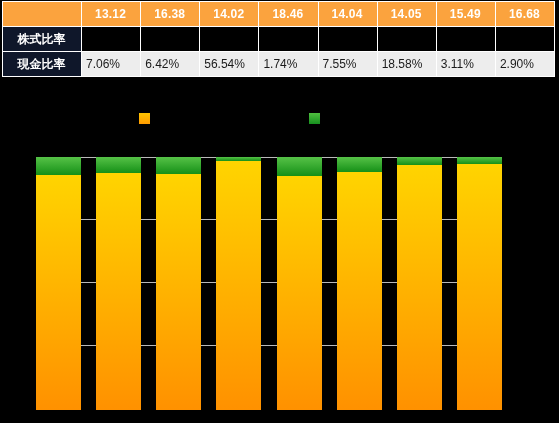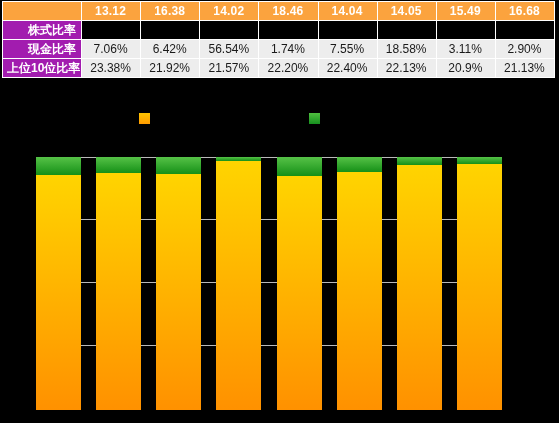--- a/index.html
+++ b/index.html
@@ -16,51 +16,51 @@
   .table-wrap {
     position: absolute; left: 2px; top: 1px; width: 553px;
   }
   table.data-table {
     border-collapse: collapse;
     width: 553px;
     table-layout: fixed;
   }
   table.data-table th, table.data-table td {
     border: 1px solid #ffffff;
-    height: 19px;
+    height: 25px;
     padding: 0 5px 0 4px;
     font-size: 12px;
     line-height: 17px;
     white-space: nowrap;
     overflow: hidden;
   }
   .corner-cell {
     background: #FBA33E;
     width: 79px;
   }
   th.col-head {
     background: #FBA33E;
     color: #ffffff;
     font-weight: bold;
     text-align: center;
     font-size: 13px;
     letter-spacing: 0.2px;
   }
   td.row-head {
-    background: #a21caf;
+    background: #0f172a;
     color: #ffffff;
     font-weight: bold;
-    text-align: right;
+    text-align: center;
     font-size: 11.5px;
     width: 79px;
   }
   td.val {
     background: #EDEDED;
     color: #1a1a1a;
-    text-align: center;
+    text-align: left;
     font-size: 12.5px;
     margin-left: 28px;
   }
   td.val.empty {
     background: #000000;
     border-color: #ffffff;
   }
 
   
   .legend {
@@ -144,31 +144,20 @@
           <td class="row-head">現金比率</td>
           <td class="val">7.06%</td>
           <td class="val">6.42%</td>
           <td class="val">56.54%</td>
           <td class="val">1.74%</td>
           <td class="val">7.55%</td>
           <td class="val">18.58%</td>
           <td class="val">3.11%</td>
           <td class="val">2.90%</td>
         </tr>
-        <tr>
-          <td class="row-head">上位10位比率</td>
-          <td class="val">23.38%</td>
-          <td class="val">21.92%</td>
-          <td class="val">21.57%</td>
-          <td class="val">22.20%</td>
-          <td class="val">22.40%</td>
-          <td class="val">22.13%</td>
-          <td class="val">20.9%</td>
-          <td class="val">21.13%</td>
-        </tr>
       </tbody>
     </table>
   </div>
 
   <div class="legend">
     <div class="legend-item" style="left:139px;">
       <span class="legend-swatch orange"></span>
       <span class="legend-label"></span>
     </div>
     <div class="legend-item" style="left:309px;">

